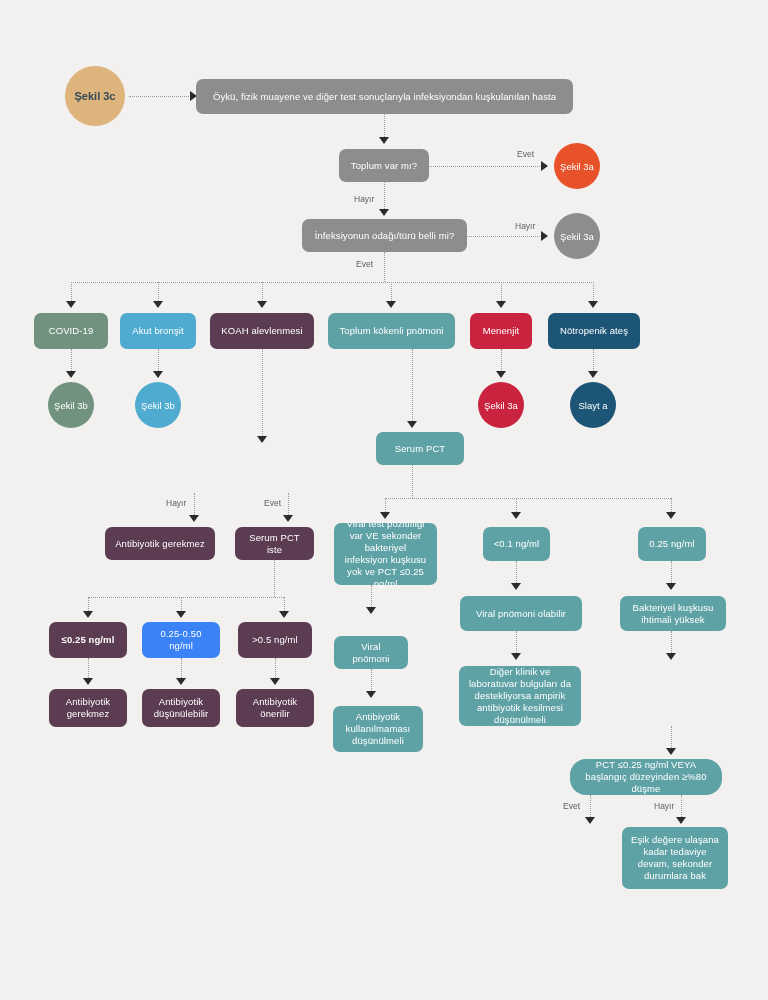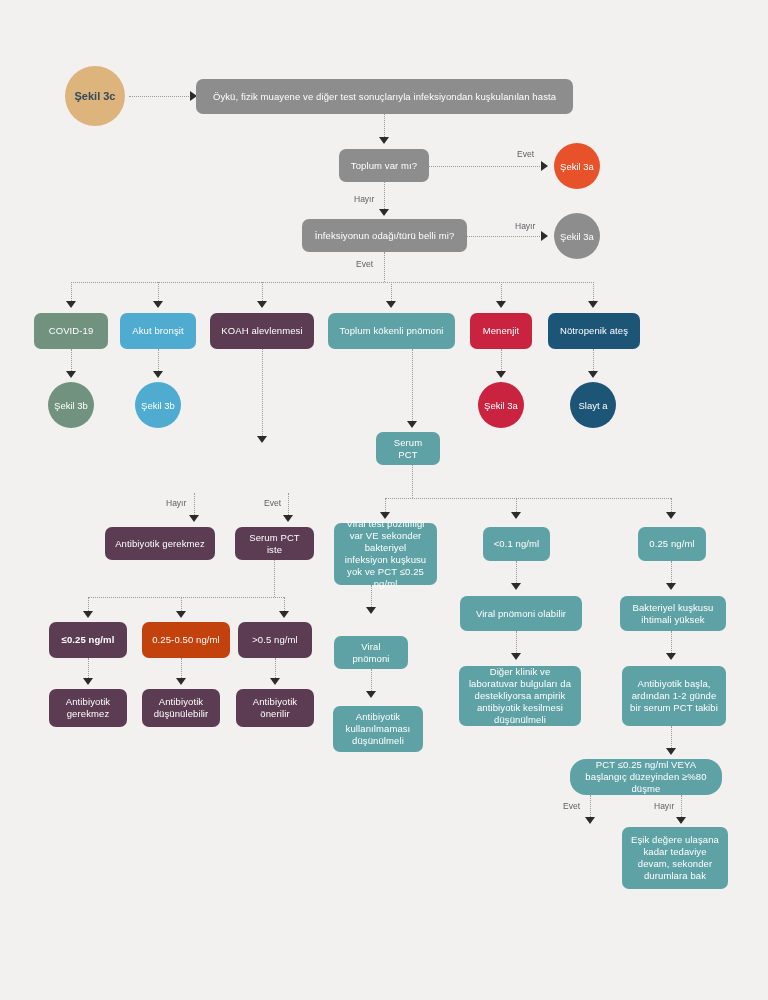--- a/index.html
+++ b/index.html
@@ -192,21 +192,21 @@
   <div class="vline" style="left:88px;top:597px;height:16px;"></div>
   <div class="arrow-d" style="left:83px;top:611px;"></div>
   <div class="vline" style="left:181px;top:597px;height:16px;"></div>
   <div class="arrow-d" style="left:176px;top:611px;"></div>
   <div class="vline" style="left:284px;top:597px;height:16px;"></div>
   <div class="arrow-d" style="left:279px;top:611px;"></div>
 
   <div class="node" style="left:49px;top:622px;width:78px;height:36px;background:#5b3c52;font-weight:bold;">
     <span>≤0.25 ng/ml</span>
   </div>
-  <div class="node" style="left:142px;top:622px;width:88px;height:36px;background:#c2410c;">
+  <div class="node" style="left:142px;top:622px;width:78px;height:36px;background:#3b82f6;">
     <span>0.25-0.50 ng/ml</span>
   </div>
   <div class="node" style="left:238px;top:622px;width:74px;height:36px;background:#5b3c52;">
     <span>&gt;0.5 ng/ml</span>
   </div>
 
   <div class="vline" style="left:88px;top:658px;height:22px;"></div>
   <div class="arrow-d" style="left:83px;top:678px;"></div>
   <div class="vline" style="left:181px;top:658px;height:22px;"></div>
   <div class="arrow-d" style="left:176px;top:678px;"></div>
@@ -219,21 +219,21 @@
   <div class="node" style="left:142px;top:689px;width:78px;height:38px;background:#5b3c52;">
     <span>Antibiyotik düşünülebilir</span>
   </div>
   <div class="node" style="left:236px;top:689px;width:78px;height:38px;background:#5b3c52;">
     <span>Antibiyotik önerilir</span>
   </div>
 
   <div class="vline" style="left:412px;top:349px;height:74px;"></div>
   <div class="arrow-d" style="left:407px;top:421px;"></div>
 
-  <div class="node" style="left:376px;top:432px;width:64px;height:33px;background:#5fa2a6;">
+  <div class="node" style="left:376px;top:432px;width:88px;height:33px;background:#5fa2a6;">
     <span>Serum PCT</span>
   </div>
 
   <div class="vline" style="left:412px;top:465px;height:33px;"></div>
   <div class="hline" style="left:385px;top:498px;width:286px;"></div>
   <div class="vline" style="left:385px;top:498px;height:16px;"></div>
   <div class="arrow-d" style="left:380px;top:512px;"></div>
   <div class="vline" style="left:516px;top:498px;height:16px;"></div>
   <div class="arrow-d" style="left:511px;top:512px;"></div>
   <div class="vline" style="left:671px;top:498px;height:16px;"></div>
@@ -276,23 +276,20 @@
   </div>
   <div class="vline" style="left:671px;top:561px;height:24px;"></div>
   <div class="arrow-d" style="left:666px;top:583px;"></div>
 
   <div class="node" style="left:620px;top:596px;width:106px;height:35px;background:#5fa2a6;">
     <span>Bakteriyel kuşkusu ihtimali yüksek</span>
   </div>
   <div class="vline" style="left:671px;top:631px;height:24px;"></div>
   <div class="arrow-d" style="left:666px;top:653px;"></div>
 
-  <div class="node" style="left:622px;top:666px;width:104px;height:60px;background:#5fa2a6;">
-    <span>Antibiyotik başla, ardından 1-2 günde bir serum PCT takibi</span>
-  </div>
   <div class="vline" style="left:671px;top:726px;height:24px;"></div>
   <div class="arrow-d" style="left:666px;top:748px;"></div>
 
   <div class="node" style="left:570px;top:759px;width:152px;height:36px;background:#5fa2a6;border-radius:16px;">
     <span>PCT ≤0.25 ng/ml VEYA başlangıç düzeyinden ≥%80 düşme</span>
   </div>
 
   <div class="vline" style="left:590px;top:795px;height:24px;"></div>
   <div class="arrow-d" style="left:585px;top:817px;"></div>
   <div class="lbl" style="left:563px;top:801px;">Evet</div>

